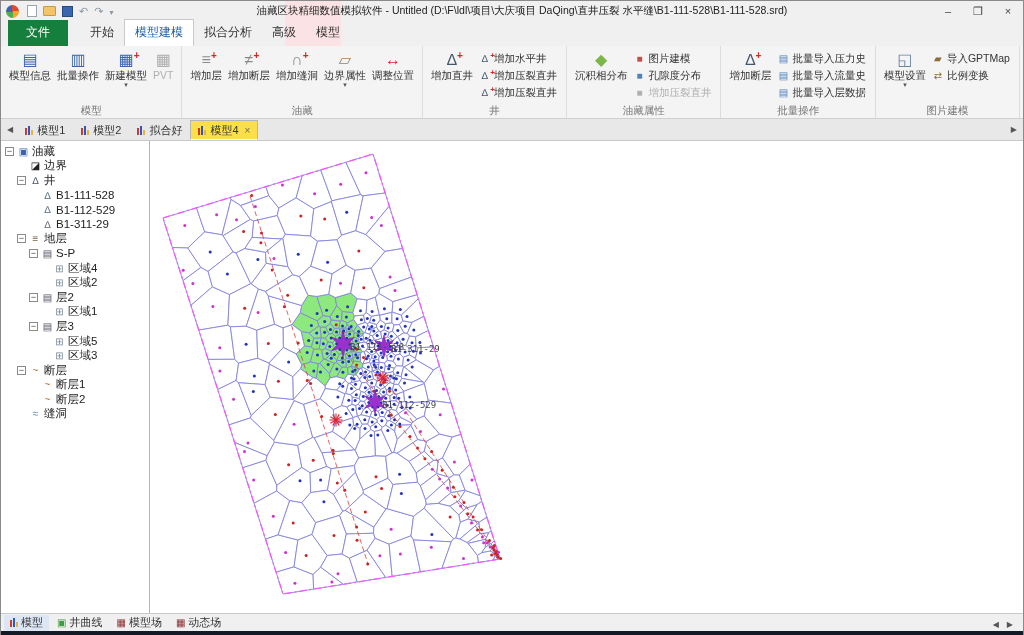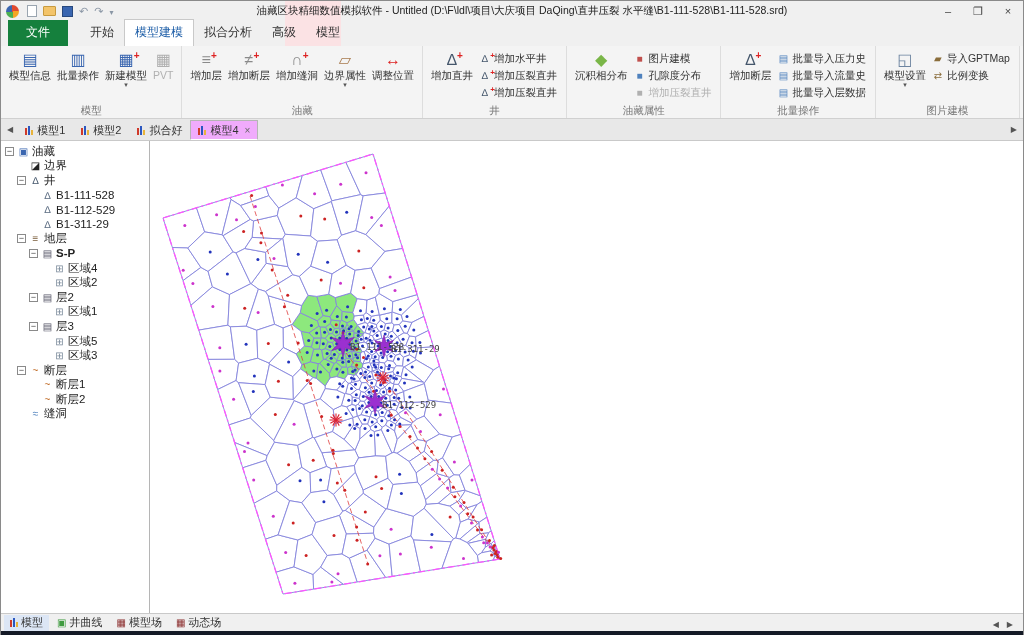--- a/index.html
+++ b/index.html
@@ -41,33 +41,33 @@
   .btn-small{display:flex;align-items:center;height:17px;font-size:10.5px;color:#333;white-space:nowrap;padding-right:4px}
   .btn-small .ric{font-size:10px;height:13px;line-height:13px;width:14px;text-align:center;margin-right:2px}
   .btn-small .ric .plus{font-size:8px;right:-3px;top:-3px}
   .disabled,.disabled .ric{color:#b0b0b0 !important}
   
   #doctabs{height:21px;background:#e8e8e8;border-bottom:1px solid #c9c9c9;display:flex;
            align-items:flex-end;font-size:11px;padding:0 2px}
   .navarr{font-size:8px;color:#555;align-self:center;padding:0 4px}
   .dtab{display:flex;align-items:center;gap:4px;height:20px;box-sizing:border-box;
         padding:0 7px;border:1px solid transparent;color:#333;white-space:nowrap}
-  .dtab.active{background:#f0abfc;border-color:#b5b5b5;border-bottom-color:#fff}
+  .dtab.active{background:#fde047;border-color:#b5b5b5;border-bottom-color:#fff}
   .dtab .close{color:#666;font-size:10px;margin-left:2px}
   .minibars{display:inline-flex;align-items:flex-end;gap:1px;height:9px}
   .minibars i{display:block;width:2px}
   .minibars .b1{height:7px;background:#d03a2a}
   .minibars .b2{height:9px;background:#2b57c0}
   .minibars .b3{height:5px;background:#e8b33a}
   
   #main{display:flex;height:472px;background:#fff}
   #tree{width:149px;box-sizing:border-box;border-right:1px solid #b5b5b5;overflow:hidden;
         padding-top:3px;font-size:11.5px;background:#fff}
   .trow{display:flex;align-items:center;height:14.6px;white-space:nowrap;cursor:default}
-  .trow.bold .tlabel{font-weight:bold}
+  .trow.bold .tlabel{font-weight:normal}
   .exp{width:9px;height:9px;box-sizing:border-box;border:1px solid #8a8a8a;background:#fff;flex:0 0 9px;
        display:inline-flex;align-items:center;justify-content:center;margin-right:3px}
   .exp::before{content:"−";font-size:9px;line-height:7px;color:#444}
   .tspacer{width:12px;flex:0 0 12px}
   .ticon{width:13px;flex:0 0 13px;text-align:center;font-size:10px;margin-right:2px}
   #canvas-wrap{flex:1;position:relative;background:#fff;overflow:hidden}
   #canvas-svg{position:absolute;left:0;top:0}
   
   #statusbar{height:17px;background:#f0f0f0;border-top:1px solid #c9c9c9;display:flex;
              align-items:center;font-size:11px;color:#333;padding-left:3px;gap:2px}

